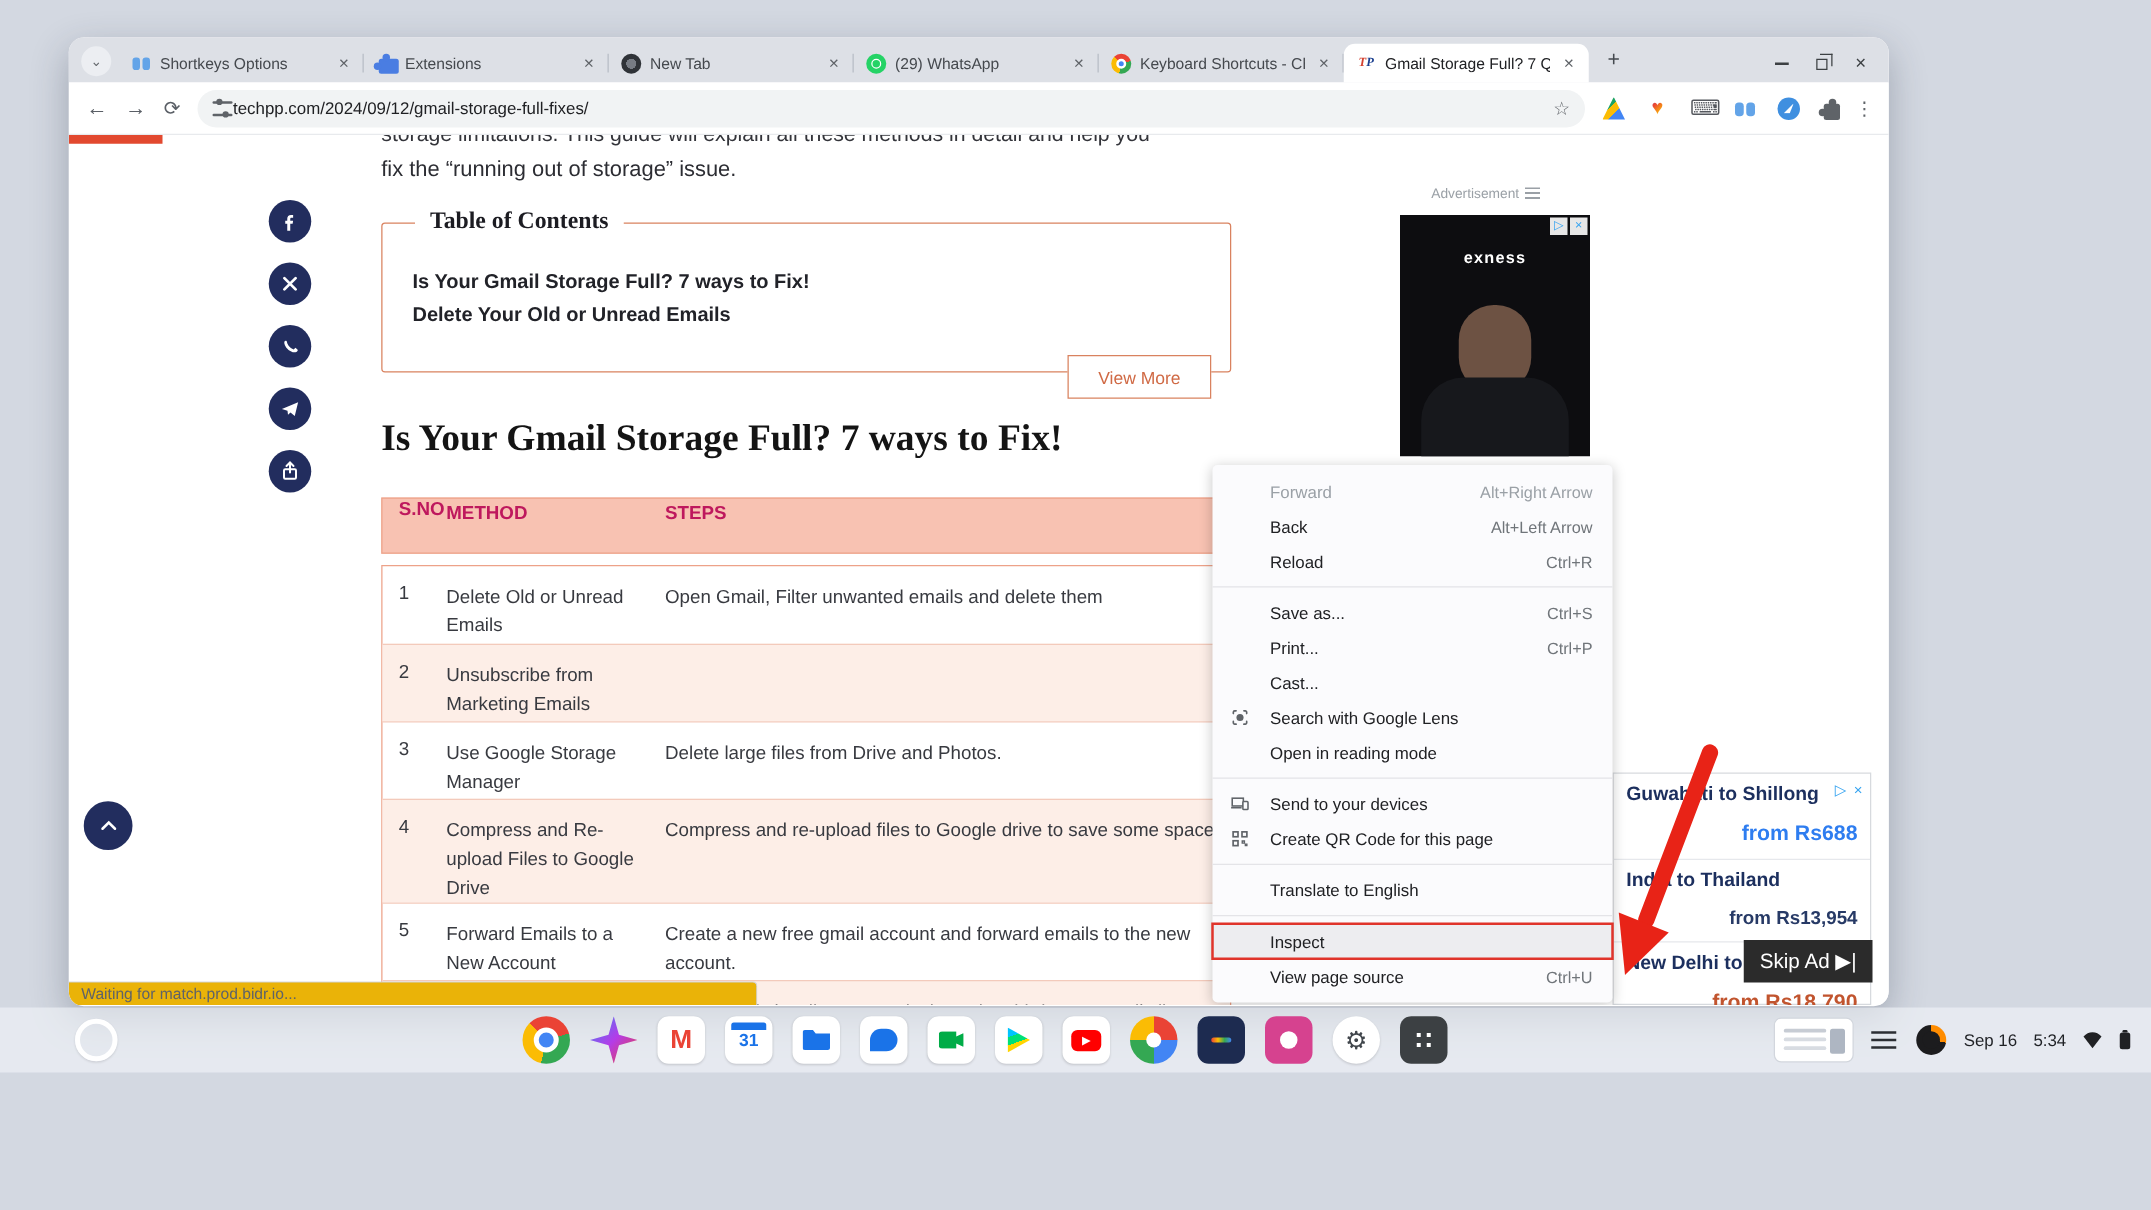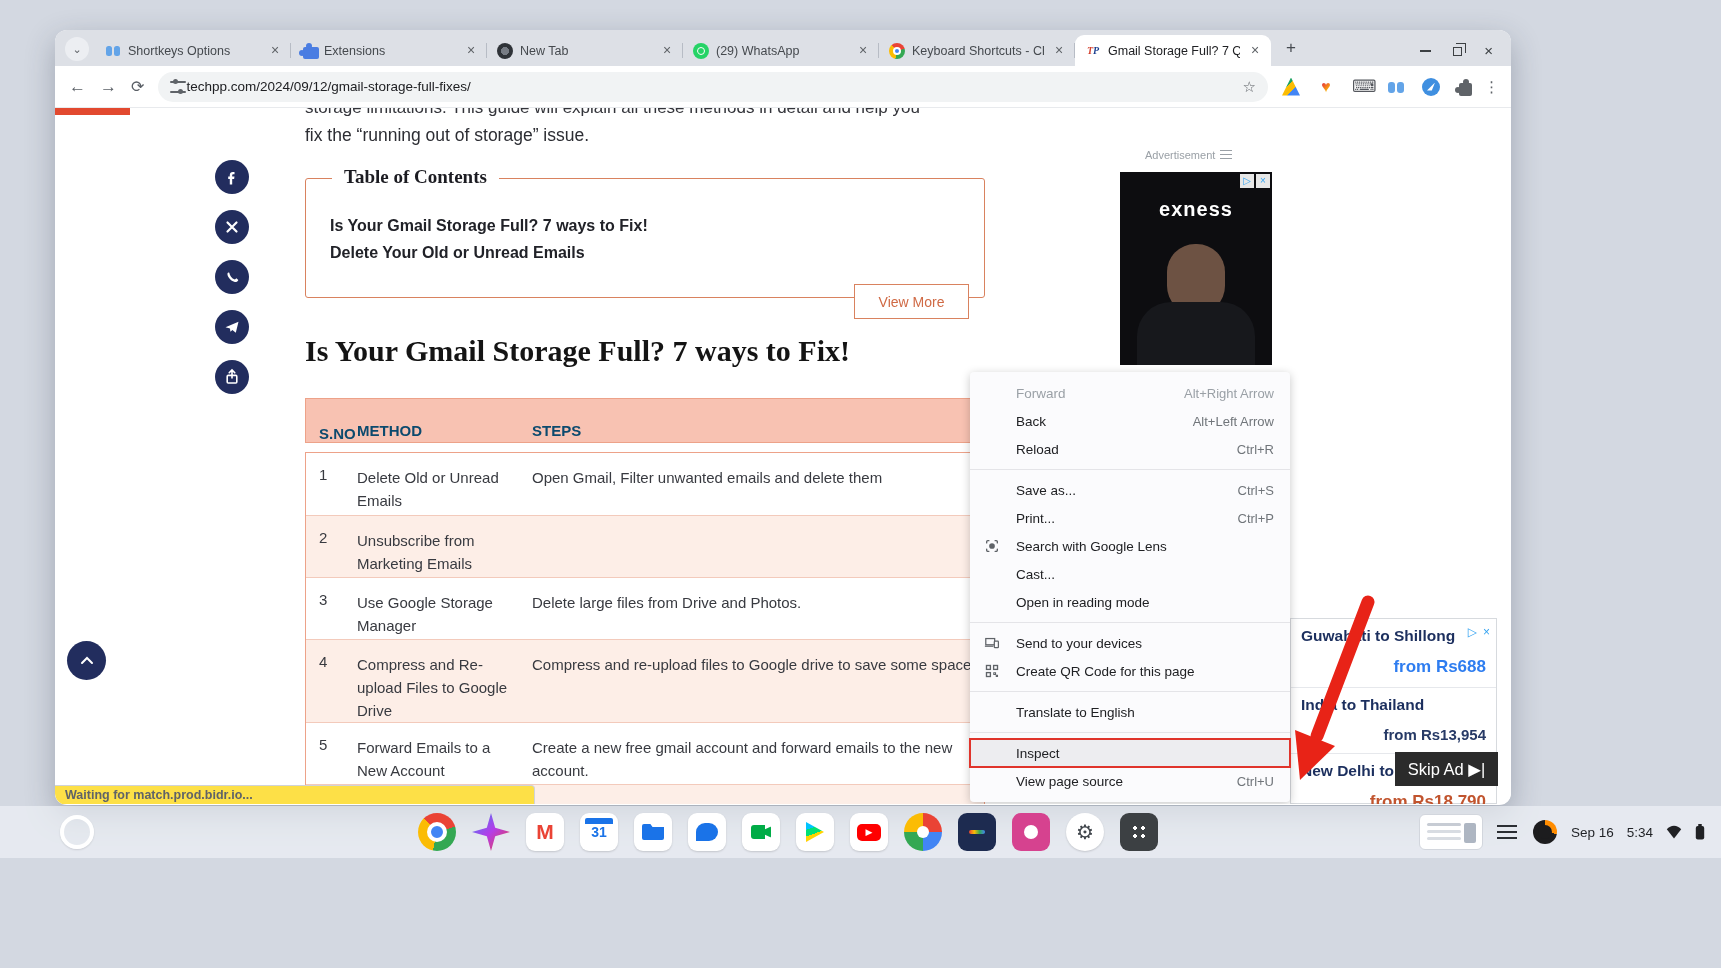--- a/index.html
+++ b/index.html
@@ -73,35 +73,35 @@
     font-family:"Liberation Serif", serif; font-weight:bold; font-size:19px; color:#1c1c22; }
   .toc-items { position:absolute; left:24px; top:38px; display:flex; flex-direction:column; gap:9px; }
   .toc-item { font-size:16px; font-weight:bold; color:#212228; }
   .view-more { position:absolute; left:548px; top:105px; width:115px; height:35px; background:#fff; border:1.4px solid #d9825f;
     color:#d06a45; font-size:14px; display:flex; align-items:center; justify-content:center; }
 
   .article-h2 { position:absolute; left:250px; top:226px; font-family:"Liberation Serif", serif; font-weight:bold; font-size:30px; color:#141414; }
 
   
   .gtable { position:absolute; left:250px; top:290px; width:680px; }
-  .gt-head { height:45px; background:#f8c2b2; border:1px solid #eda289; display:flex; align-items:flex-end; font-weight:bold; font-size:15px; color:#0c4a6e; }
+  .gt-head { height:45px; background:#f8c2b2; border:1px solid #eda289; display:flex; align-items:flex-start; font-weight:bold; font-size:15px; color:#be185d; }
   .gt-body { margin-top:9px; border:1px solid #eda289; }
   .gt-row { display:flex; min-height:62px; font-size:15px; color:#383a40; border-top:1px solid #f3cabb; }
   .gt-row:first-child { border-top:none; }
   .gt-row:nth-child(even) { background:#fdeee7; }
   .c-no { width:51px; padding:13px 0 0 13px; }
   .c-method { width:175px; padding:13px 14px 0 0; line-height:23px; }
   .c-steps { flex:1; padding:13px 10px 0 0; line-height:23px; }
   .gt-head .c-no { padding-top:0; } .gt-head .c-method { padding-top:0; } .gt-head .c-steps { padding-top:0; }
 
   
   .ad-label { position:absolute; left:1090px; top:41px; font-size:11px; color:#9aa0a6; display:flex; gap:5px; align-items:center; }
   .ad-net-ic { width:12px; height:10px; display:inline-block; background:linear-gradient(#9aa0a6 0 1.5px, transparent 1.5px 4px, #9aa0a6 4px 5.5px, transparent 5.5px 8px, #9aa0a6 8px 9.5px, transparent 9.5px); }
   .exness { position:absolute; left:1065px; top:64px; width:152px; height:193px; background:#0d0d10; overflow:hidden; }
-  .exness-brand { text-align:center; margin-top:26px; color:#fff; font-weight:bold; font-size:20px; letter-spacing:1px; }
+  .exness-brand { text-align:center; margin-top:26px; color:#fff; font-weight:bold; font-size:13px; letter-spacing:1px; }
   .exness-chips { position:absolute; right:2px; top:2px; display:flex; gap:2px; }
   .exness-chips span { width:14px; height:14px; background:rgba(255,255,255,.9); color:#35a3f0; font-size:10px; line-height:14px; text-align:center; }
   .man { position:absolute; left:50%; top:72px; transform:translateX(-50%); width:120px; height:130px; }
   .man:before { content:""; position:absolute; left:50%; top:0; transform:translateX(-50%); width:58px; height:70px; border-radius:28px; background:#6d5243; }
   .man:after { content:""; position:absolute; left:50%; top:58px; transform:translateX(-50%); width:118px; height:80px; border-radius:34px 34px 0 0; background:#17181c; }
 
   
   .cmenu { position:absolute; left:915px; top:264px; width:320px; background:#fbfbfd; border-radius:4px;
     box-shadow:0 2px 10px rgba(0,0,0,.22); padding:7px 0; z-index:50; }
   .menu-item { height:28px; display:flex; align-items:center; padding:0 16px 0 14px; font-size:13.5px; color:#202124; }
@@ -122,23 +122,23 @@
   .fl-row:last-child { border-bottom:none; }
   .fl-route { font-size:15.5px; font-weight:bold; color:#1c2f5e; }
   .fl-price { text-align:right; margin-top:12px; font-weight:bold; }
   .fl-row:nth-child(1) .fl-price { color:#2e7df0; font-size:17px; }
   .fl-row:nth-child(2) .fl-price { color:#273a66; font-size:15px; }
   .fl-row:nth-child(3) .fl-price { color:#c1542e; font-size:17px; }
   .fl-chips { position:absolute; right:6px; top:6px; color:#35a3f0; font-size:12px; display:flex; gap:6px; }
   .skip-ad { position:absolute; right:-3px; top:134px; width:103px; height:34px; background:#2b2b2b; color:#fff;
     font-size:16.5px; display:flex; align-items:center; justify-content:center; z-index:45; }
 
-  .status-bubble { position:absolute; left:0; bottom:0; width:480px; height:19px; background:#fde047;
+  .status-bubble { position:absolute; left:0; bottom:0; width:551px; height:19px; background:#eab308;
     border:1px solid #d0d3d8; border-left:none; border-bottom:none; border-radius:0 4px 0 0;
-    font-size:12.5px; color:#5f6368; padding:2px 0 0 10px; z-index:55;font-weight:bold; }
+    font-size:12.5px; color:#5f6368; padding:2px 0 0 10px; z-index:55; }
 
   
   .shelf { position:absolute; left:0; top:806px; width:1721px; height:52px; background:rgba(240,243,248,.65); }
   .launcher { position:absolute; left:60px; top:9px; width:34px; height:34px; border-radius:50%;
     border:4px solid #fff; box-shadow:0 1px 2px rgba(0,0,0,.12); }
   .apps { position:absolute; left:418px; top:7px; display:flex; gap:16px; }
   .app { width:38px; height:38px; position:relative; display:flex; align-items:center; justify-content:center; }
   .app-chrome { border-radius:50%; background:conic-gradient(from -45deg,#ea4335 0 33%,#34a853 33% 66%,#fbbc04 66%); }
   .app-chrome:after { content:""; position:absolute; inset:9px; border-radius:50%; background:#4285f4; border:4px solid #fff; }
   .app-gemini { background:linear-gradient(135deg,#4285f4,#b43ce8,#ea4335); clip-path:polygon(50% 0,61% 39%,100% 50%,61% 61%,50% 100%,39% 61%,0 50%,39% 39%); }
@@ -385,32 +385,32 @@
           <span class="mi-icon"></span>
           <span class="mi-label">Save as...</span>
           <span class="mi-shortcut">Ctrl+S</span>
         </div>
         <div class="menu-item">
           <span class="mi-icon"></span>
           <span class="mi-label">Print...</span>
           <span class="mi-shortcut">Ctrl+P</span>
         </div>
         <div class="menu-item">
+          <span class="mi-icon"></span>
+          <span class="mi-label">Cast...</span>
+          <span class="mi-shortcut"></span>
+        </div>
+        <div class="menu-item">
           <span class="mi-icon">
             <svg viewBox="0 0 18 18" width="16" height="16">
               <path d="M5.5 3H4.2A1.2 1.2 0 0 0 3 4.2v1.3M12.5 3h1.3A1.2 1.2 0 0 1 15 4.2v1.3M15 12.5v1.3a1.2 1.2 0 0 1-1.2 1.2h-1.3M3 12.5v1.3A1.2 1.2 0 0 0 4.2 15h1.3" fill="none" stroke="#5f6368" stroke-width="1.5" stroke-linecap="round"></path>
               <circle cx="9" cy="9" r="3.2" fill="#5f6368"></circle>
             </svg>
           </span>
           <span class="mi-label">Search with Google Lens</span>
-          <span class="mi-shortcut"></span>
-        </div>
-        <div class="menu-item">
-          <span class="mi-icon"></span>
-          <span class="mi-label">Cast...</span>
           <span class="mi-shortcut"></span>
         </div>
         <div class="menu-item">
           <span class="mi-icon"></span>
           <span class="mi-label">Open in reading mode</span>
           <span class="mi-shortcut"></span>
         </div>
         <div class="menu-sep"></div>
         <div class="menu-item">
           <span class="mi-icon">

